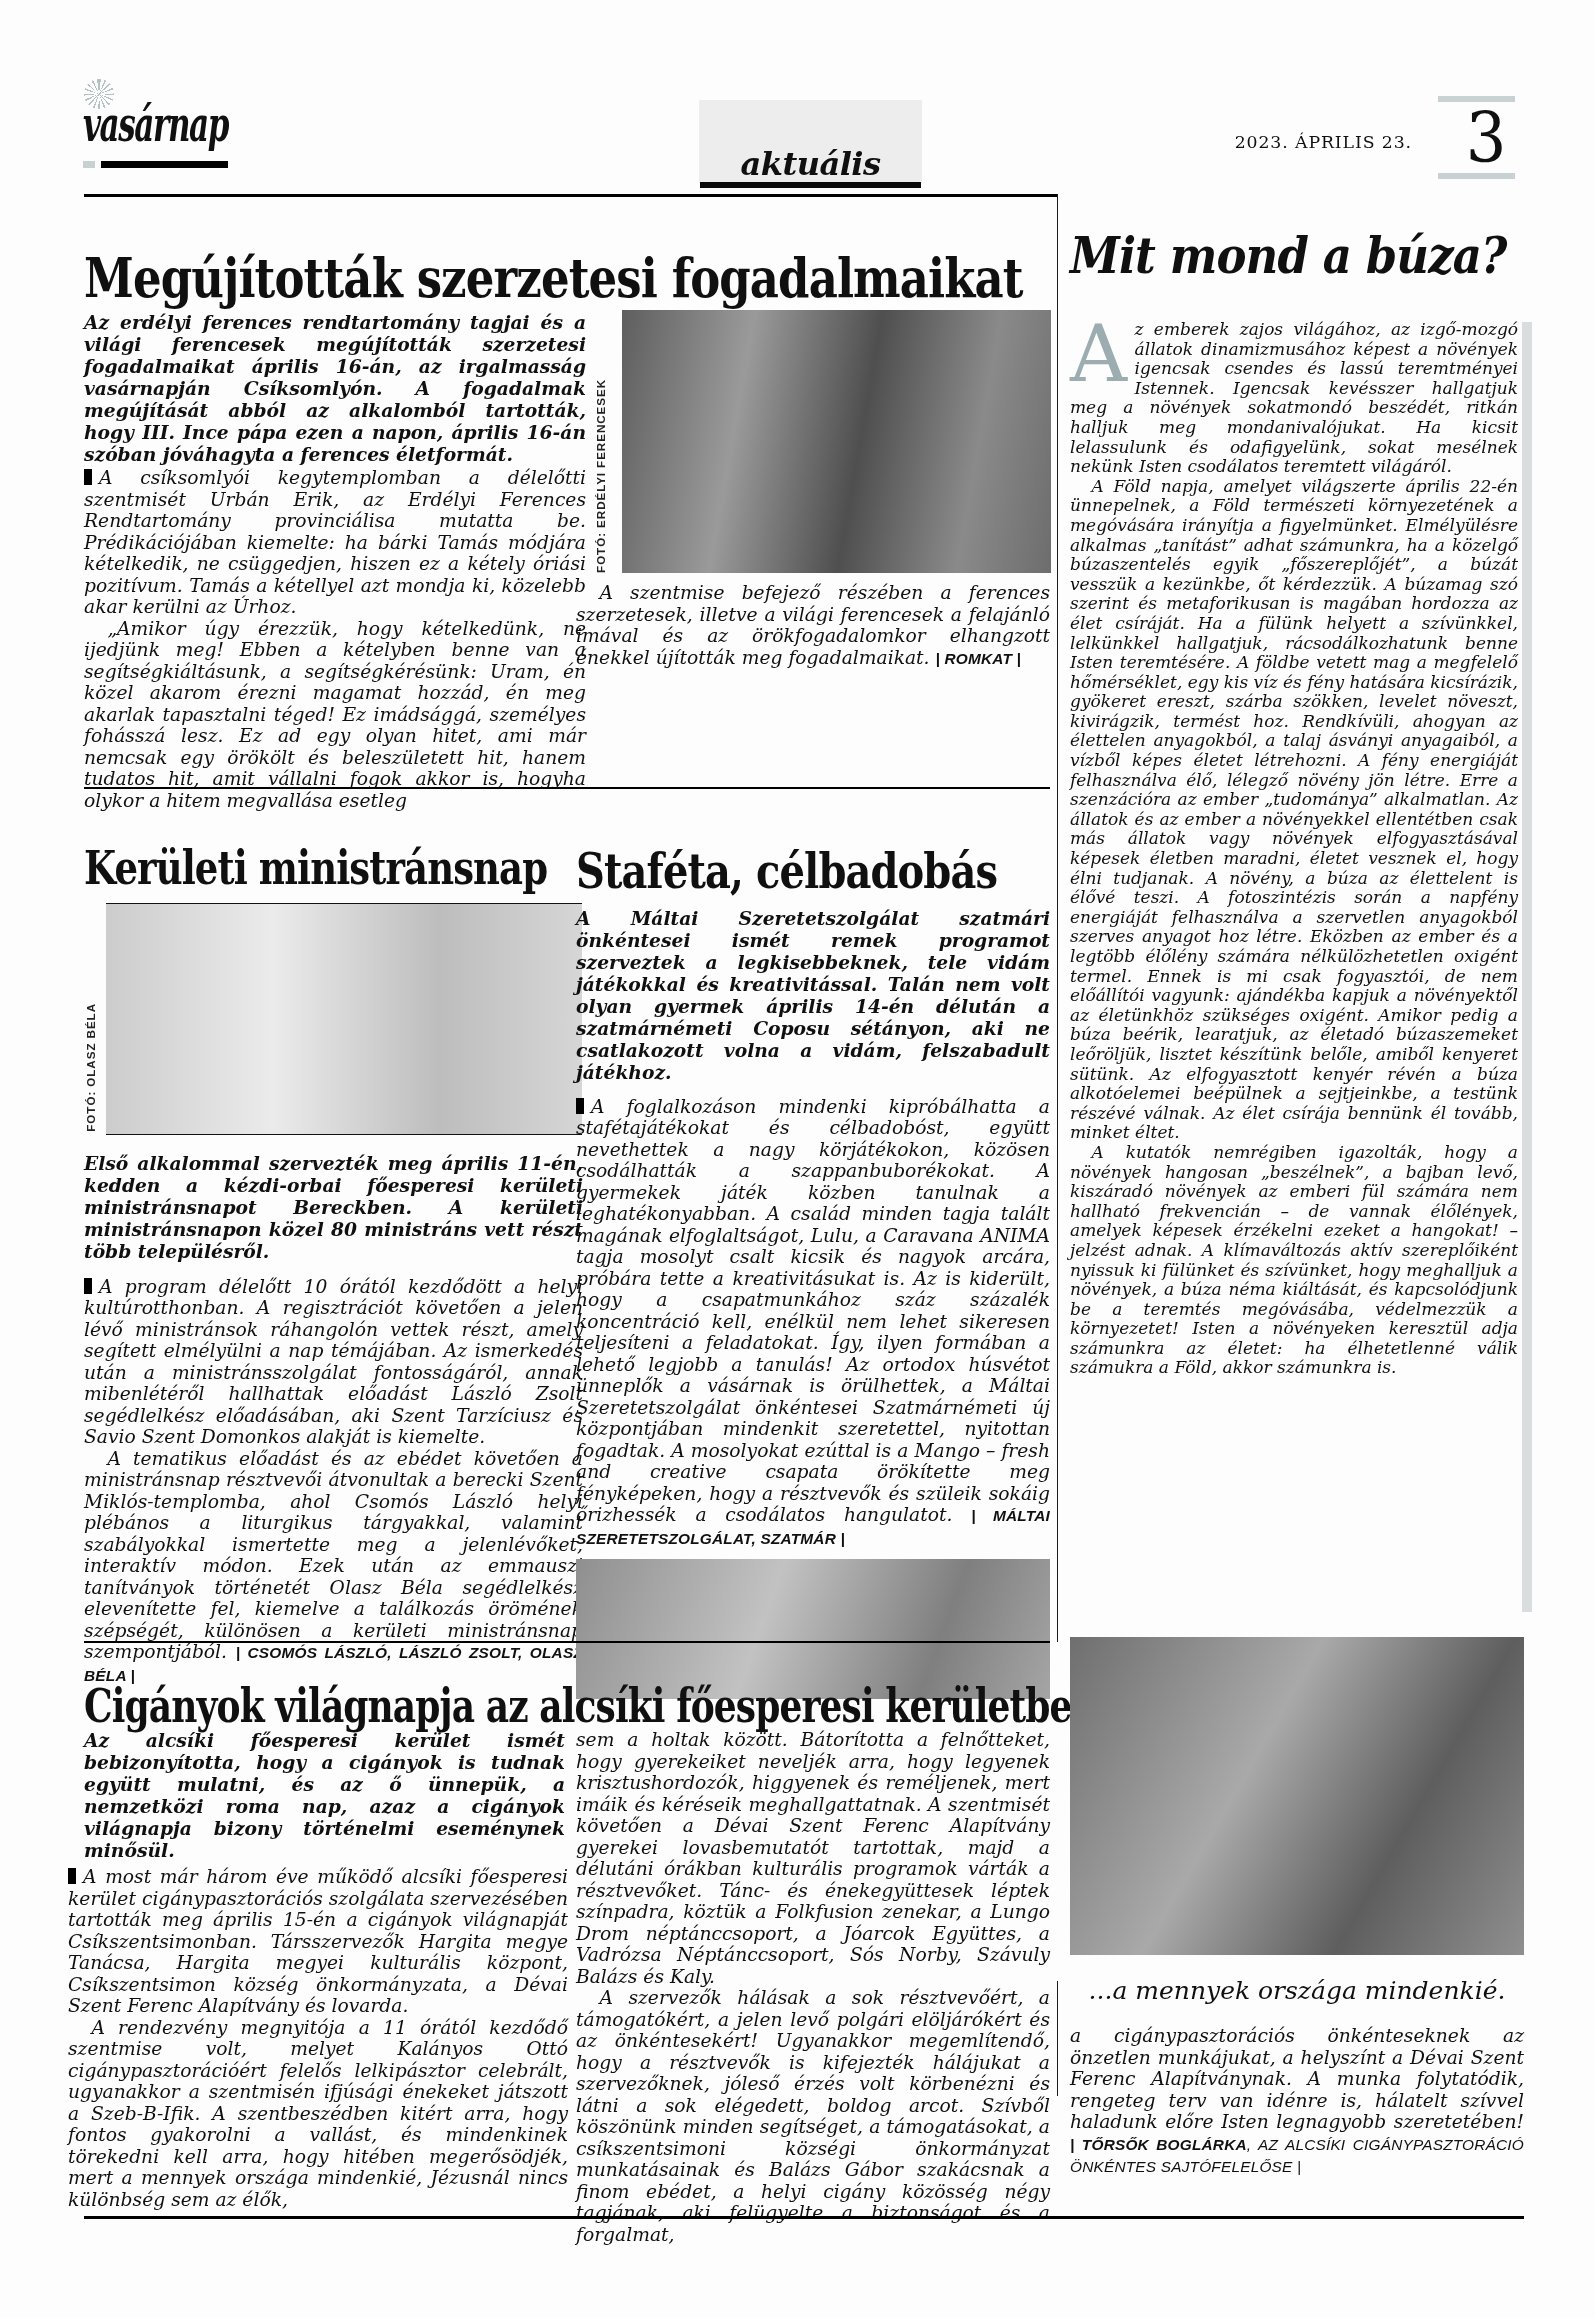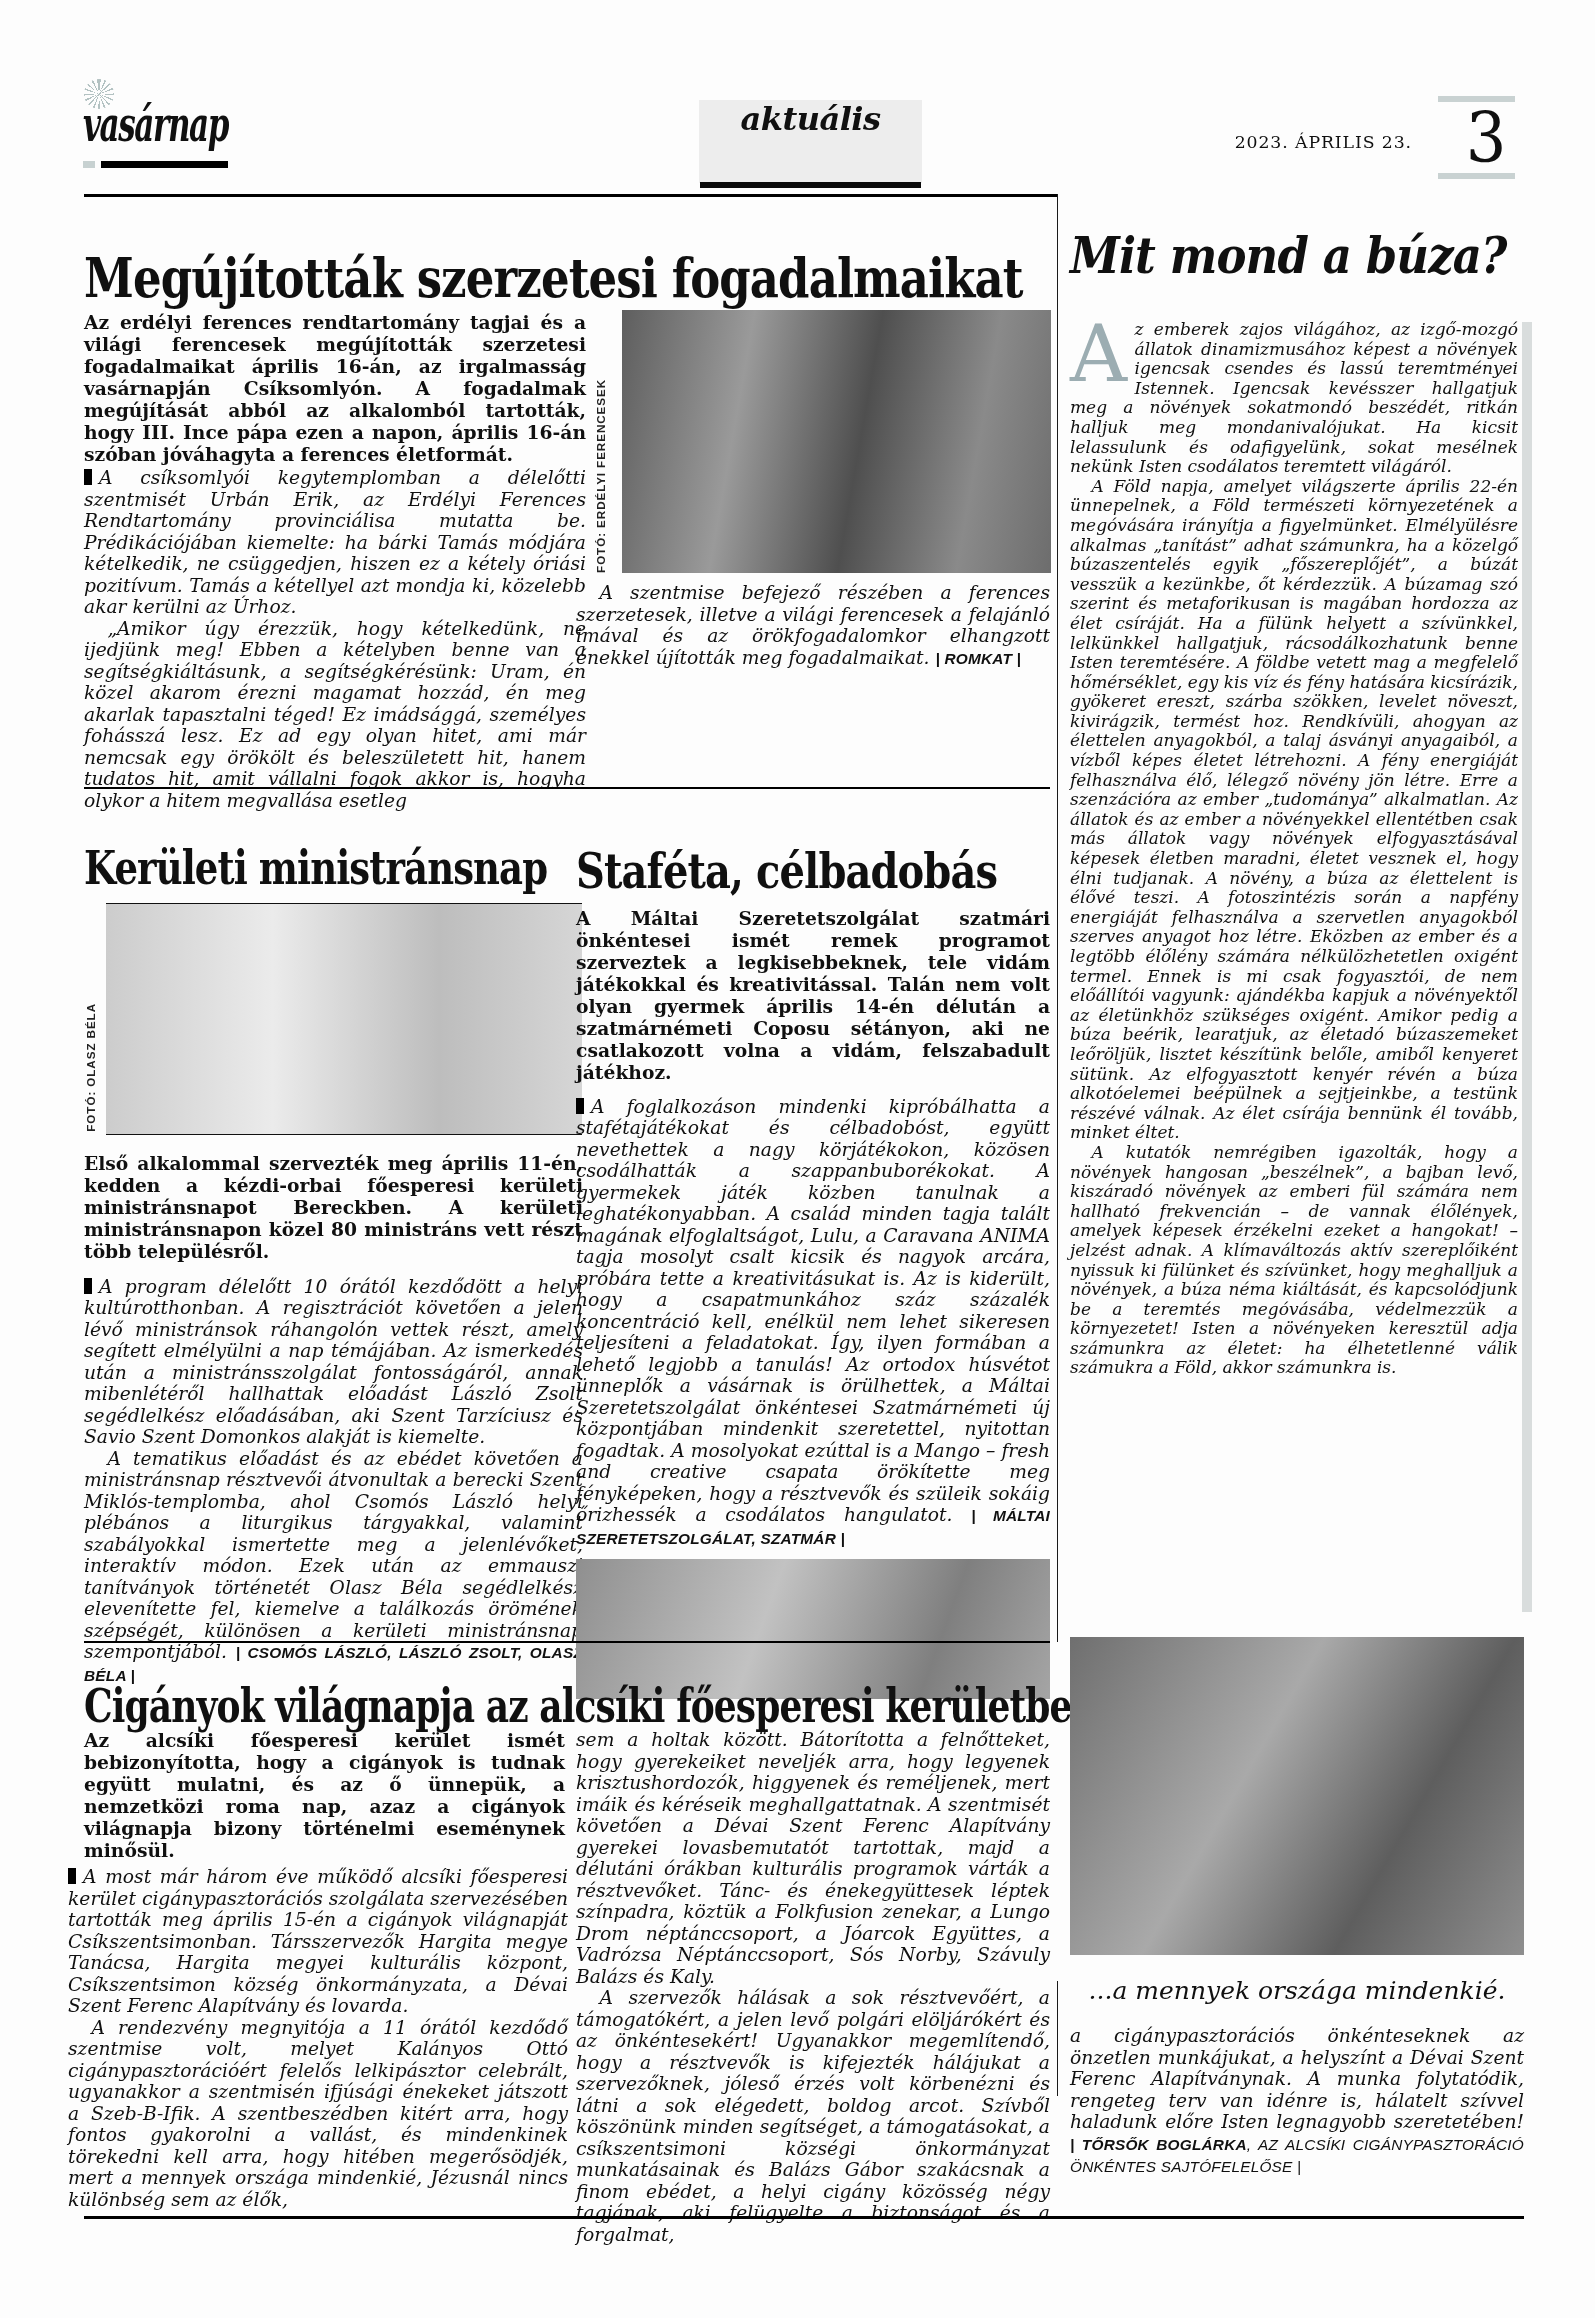--- a/index.html
+++ b/index.html
@@ -3,38 +3,38 @@
 <meta charset="utf-8">
 <style>
   html,body{margin:0;padding:0;}
   body{width:1595px;height:2319px;position:relative;background:#fdfdfd;
        font-family:"DejaVu Serif",serif;color:#101010;overflow:hidden;}
   .abs{position:absolute;}
   .just{text-align:justify;}
   .body-text{font-size:18.7px;line-height:21.5px;}
   .body-text p{margin:0;font-style:italic;}
   .body-text p.ind{text-indent:23.4px;}
-  .lead{font-weight:bold;font-size:18.7px;line-height:22px;text-align:justify;}
+  .lead{font-weight:bold;font-size:18.7px;line-height:22px;text-align:justify;font-style:italic;}
   .hl{font-weight:bold;letter-spacing:-0.9px;transform-origin:left top;white-space:nowrap;line-height:1;}
   .byl{font-family:"Liberation Sans",sans-serif;font-weight:bold;font-size:15.4px;letter-spacing:0.2px;}
   .byl-light{font-family:"Liberation Sans",sans-serif;font-weight:normal;font-size:15.4px;letter-spacing:0.2px;}
   .pmark{display:inline-block;width:7.5px;height:16px;background:#000;margin-right:7.5px;vertical-align:-1.4px;}
   .vcredit{font-family:"Liberation Sans",sans-serif;font-weight:bold;font-size:11.7px;letter-spacing:0.9px;
            writing-mode:vertical-rl;transform:rotate(180deg);white-space:nowrap;color:#222;}
   .rule{background:#000;}
   .photo{background:#9a9a9a;}
   
   #brand{left:83px;top:96px;font-size:31px;font-style:italic;font-weight:bold;letter-spacing:-1.4px;
          transform:scaleY(1.55);transform-origin:left top;}
   #brand-bar{left:101px;top:161px;width:127px;height:6.5px;background:#000;}
   #brand-sq{left:83px;top:161px;width:12px;height:6.5px;background:#c7d1d1;}
   #sun{left:84px;top:79px;width:30px;height:30px;border-radius:50%;
        background:repeating-conic-gradient(#b3c2c2 0deg 7deg,transparent 7deg 22deg);}
   #section-box{left:699px;top:100px;width:223px;height:83px;background:#ededed;
-               display:flex;align-items:flex-start;justify-content:center;}
+               display:flex;align-items:flex-end;justify-content:center;}
   #section-box .t{font-size:32px;font-style:italic;font-weight:bold;letter-spacing:-0.5px;}
   #section-bar{left:700px;top:182px;width:221px;height:6px;background:#0a0a0a;}
   #date{left:1075px;top:132px;width:337px;text-align:right;font-size:17.3px;letter-spacing:0.9px;}
   #pagenum{left:1457px;top:104px;width:58px;text-align:center;font-size:64px;line-height:1;
            transform:scaleY(1.08);transform-origin:center top;}
   #pbar-t{left:1438px;top:96px;width:77px;height:5.6px;background:#c9d2d2;}
   #pbar-b{left:1438px;top:173px;width:77px;height:5.6px;background:#c9d2d2;}
   #header-rule{left:84px;top:194px;width:974px;height:2.8px;}
   #vdivider{left:1057px;top:194px;width:1.4px;height:1448px;background:#1a1a1a;}
   #vdivider2{left:1057px;top:1981px;width:1.4px;height:115px;background:#1a1a1a;}

